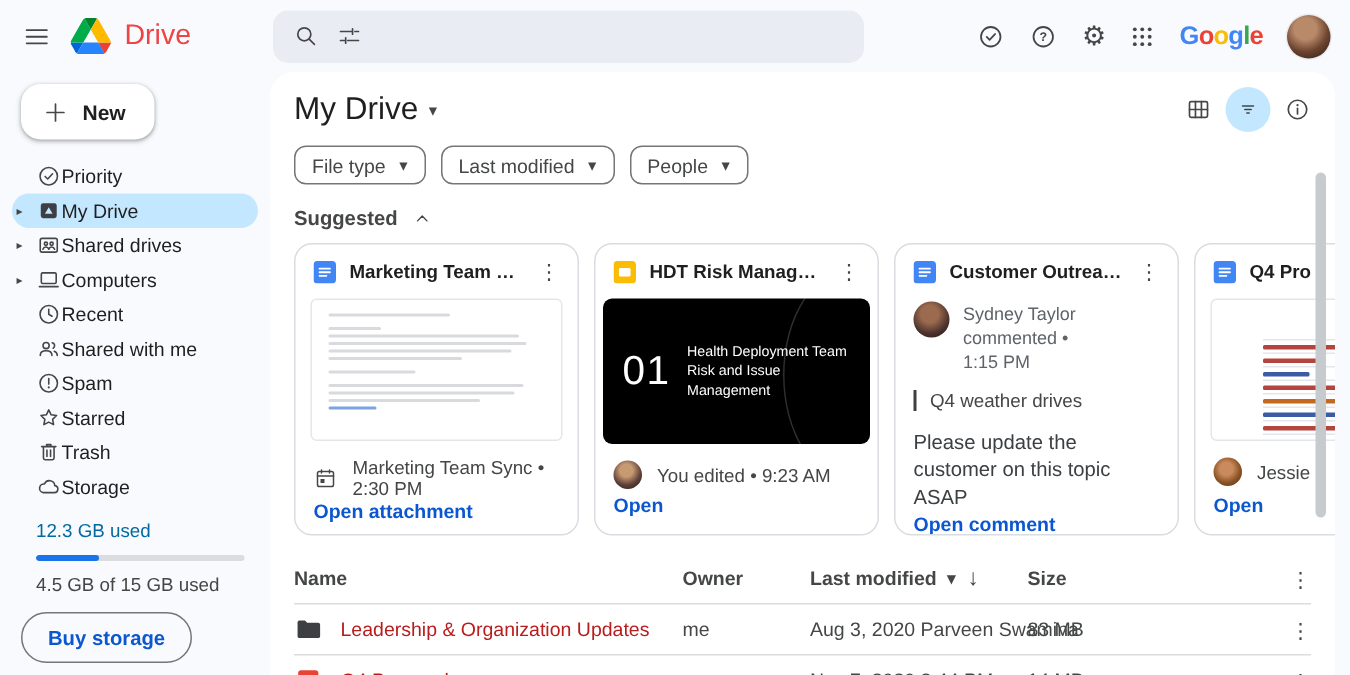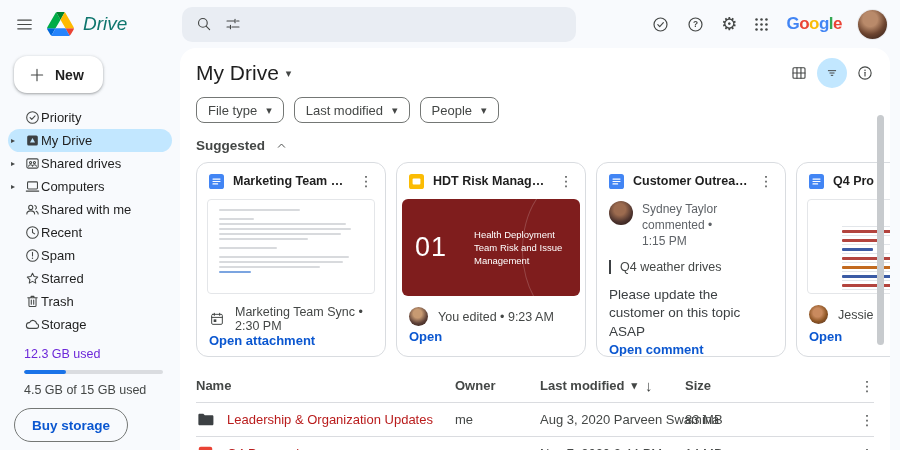--- a/index.html
+++ b/index.html
@@ -8,21 +8,21 @@
     width:900px; height:450px; overflow:hidden; position:relative;
     background:#F8FAFD; font-family:"Liberation Sans", sans-serif; color:#1f1f1f;
   }
   .si { stroke:#444746; fill:none; stroke-width:1.5; stroke-linecap:round; stroke-linejoin:round; }
 
   
   .topbar { position:absolute; top:0; left:0; width:100%; height:48px; display:flex; align-items:center; }
   .tb-left { width:180px; flex:none; display:flex; align-items:center; padding-left:15px; }
   .burger { margin-right:13px; display:flex; cursor:pointer; }
   .drive-logo { display:flex; }
-  .app-name { font-size:19px; color:#0f766e; margin-left:9px;font-style:italic; }
+  .app-name { font-size:19px; color:#ef4444; margin-left:9px; }
   .searchbar {
     width:394px; height:35px; margin-left:2px; background:#E9EDF3; border-radius:10px;
     display:flex; align-items:center; padding:0 13px; gap:11px;
   }
   .searchbar input {
     flex:1; border:none; background:transparent; outline:none;
     font-size:14.5px; color:#1f1f1f; font-family:"Liberation Sans",sans-serif;
   }
   .searchbar input::placeholder { color:#444746; opacity:1; }
   .tb-right { margin-left:auto; display:flex; align-items:center; gap:16px; padding-right:13px; }
@@ -42,21 +42,21 @@
     font-family:"Liberation Sans",sans-serif; cursor:pointer;
   }
   .nav { display:flex; flex-direction:column; }
   .nav-item {
     height:23px; margin:0 8px; padding-left:16px; border-radius:12px; position:relative;
     display:flex; align-items:center; font-size:13px; color:#1f1f1f; cursor:pointer;
   }
   .nav-item.selected { background:#C2E7FF; }
   .twisty { position:absolute; left:3px; font-size:8px; color:#444746; }
   .nav-icon { display:flex; width:17px; flex:none; }
-  .storage-used { font-size:12.5px; color:#6d28d9; margin:11px 0 9px 24px; }
+  .storage-used { font-size:12.5px; color:#0369a1; margin:11px 0 9px 24px; }
   .progress { margin-left:24px; width:139px; height:4px; border-radius:2px; background:#DADCE0; overflow:hidden; }
   .progress-fill { height:100%; background:#1A73E8; border-radius:2px; }
   .storage-quota { font-size:12.5px; color:#444746; margin:9px 0 11px 24px; }
   .buy-btn {
     margin-left:14px; height:34px; padding:0 17px; background:transparent; border:1px solid #747775;
     border-radius:17px; color:#0B57D0; font-size:13.5px; font-weight:bold;
     font-family:"Liberation Sans",sans-serif; cursor:pointer;
   }
 
   
@@ -85,22 +85,22 @@
   }
   .card-head { height:36px; flex:none; display:flex; align-items:center; gap:9px; padding:0 12px; }
   .card-title { flex:1; font-size:12.5px; font-weight:bold; color:#1f1f1f; white-space:nowrap; overflow:hidden; text-overflow:ellipsis; }
   .kebab { font-size:14px; color:#444746; cursor:pointer; line-height:1; }
   .preview { margin:0 10px; height:95px; flex:none; border-radius:4px; }
   .doc-preview { background:#fff; border:1px solid #E4E6E9; padding:9px 11px 0; overflow:hidden; }
   .dline { height:2px; background:#D8DADD; border-radius:1px; margin-bottom:3px; }
   .dline.blue { background:#7BA4E0; }
   .dgap { height:4px; }
   .slide-preview {
-    margin:0 5px; height:97px; background:#7f1d1d; border-radius:6px; color:#fff;
-    display:flex; align-items:center; padding:0 13px; gap:27px; position:relative; overflow:hidden;
+    margin:0 5px; height:97px; background:#000000; border-radius:6px; color:#fff;
+    display:flex; align-items:center; padding:0 13px; gap:11px; position:relative; overflow:hidden;
   }
   .slide-preview::after {
     content:""; position:absolute; right:-34px; top:-20px; width:90px; height:140px;
     border-radius:50%; border:1px solid rgba(255,255,255,.18);
   }
   .slide-num { font-size:27px; font-weight:normal; letter-spacing:1px; }
   .slide-text { font-size:9.5px; line-height:1.4; width:112px; }
   .commenter-row { display:flex; gap:9px; padding:0 12px; margin-top:2px; }
   .av-sydney { width:24px; height:24px; background:radial-gradient(circle at 45% 35%, #9c6b4f 0 28%, #4e342e 62%, #241410 95%); }
   .commenter-text { font-size:12px; color:#5f6368; line-height:1.35; }
@@ -271,37 +271,37 @@
               <path d="M3.2 18.5h17.6"></path>
             </g>
           </svg>
         </span>
       <span>Computers</span>
     </div>
     <div class="nav-item">
       <span class="nav-icon">
           <svg width="17" height="17" viewBox="0 0 24 24">
             <g class="si">
+              <circle cx="12" cy="12" r="8.2"></circle>
+              <path d="M12 7.3V12l3.1 1.9"></path>
+            </g>
+          </svg>
+        </span>
+      <span>Recent</span>
+    </div>
+    <div class="nav-item">
+      <span class="nav-icon">
+          <svg width="17" height="17" viewBox="0 0 24 24">
+            <g class="si">
               <circle cx="9.5" cy="9" r="2.9"></circle>
               <path d="M4 18.3c0-2.9 2.5-4.4 5.5-4.4s5.5 1.5 5.5 4.4M15.3 6.4c1.3.4 2.2 1.4 2.2 2.7 0 1-.5 1.9-1.3 2.4M17.2 14.4c1.7.7 2.8 2 2.8 3.9"></path>
             </g>
           </svg>
         </span>
       <span>Shared with me</span>
-    </div>
-    <div class="nav-item">
-      <span class="nav-icon">
-          <svg width="17" height="17" viewBox="0 0 24 24">
-            <g class="si">
-              <circle cx="12" cy="12" r="8.2"></circle>
-              <path d="M12 7.3V12l3.1 1.9"></path>
-            </g>
-          </svg>
-        </span>
-      <span>Recent</span>
     </div>
     <div class="nav-item">
       <span class="nav-icon">
           <svg width="17" height="17" viewBox="0 0 24 24">
             <g class="si">
               <circle cx="12" cy="12" r="8.2"></circle>
               <path d="M12 7.6v5.2"></path>
             </g>
             <circle cx="12" cy="15.9" r="1" fill="#444746"></circle>
           </svg>

